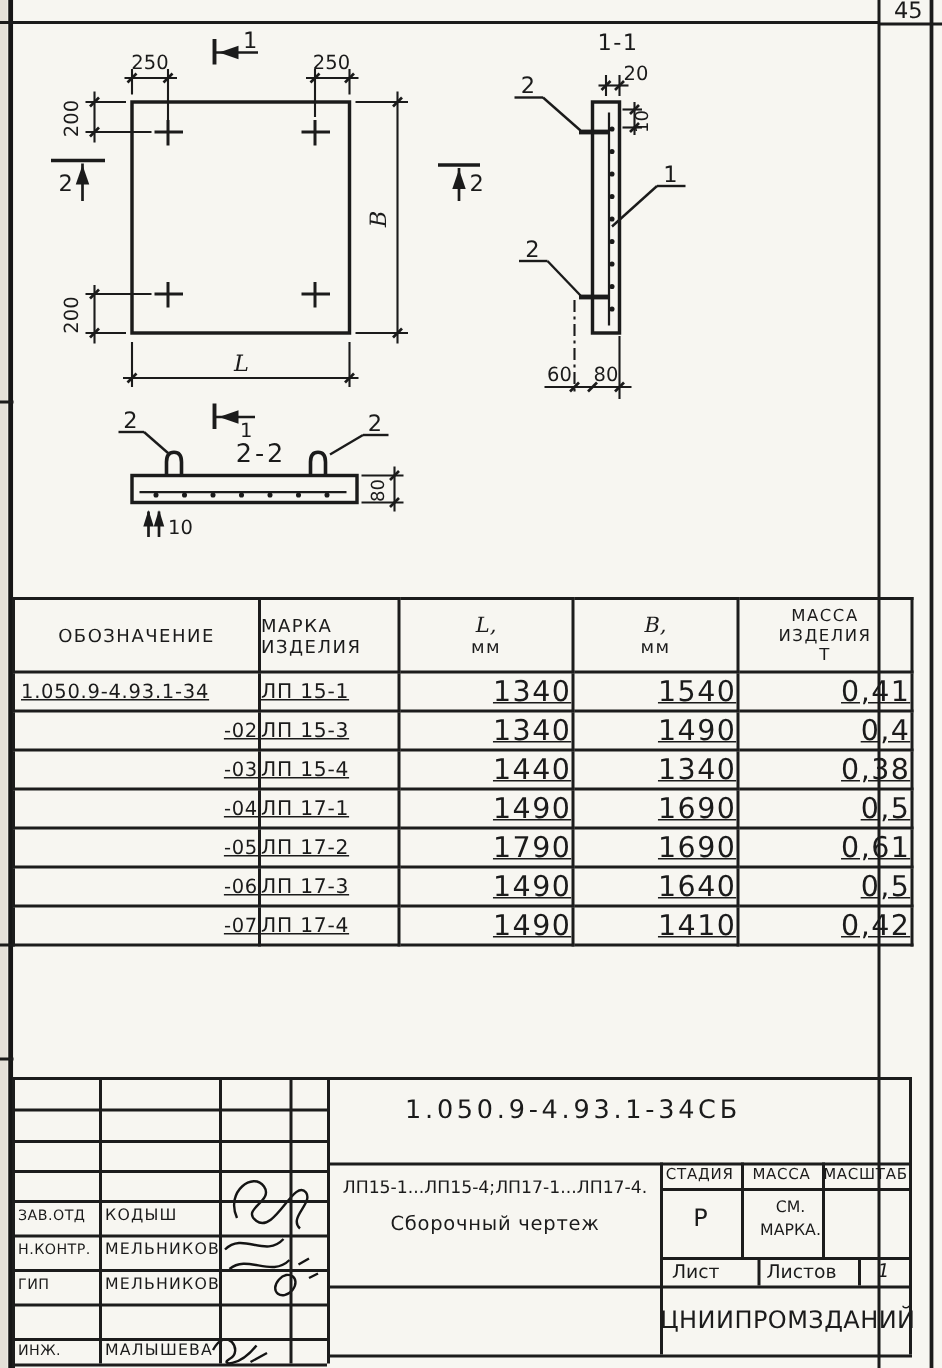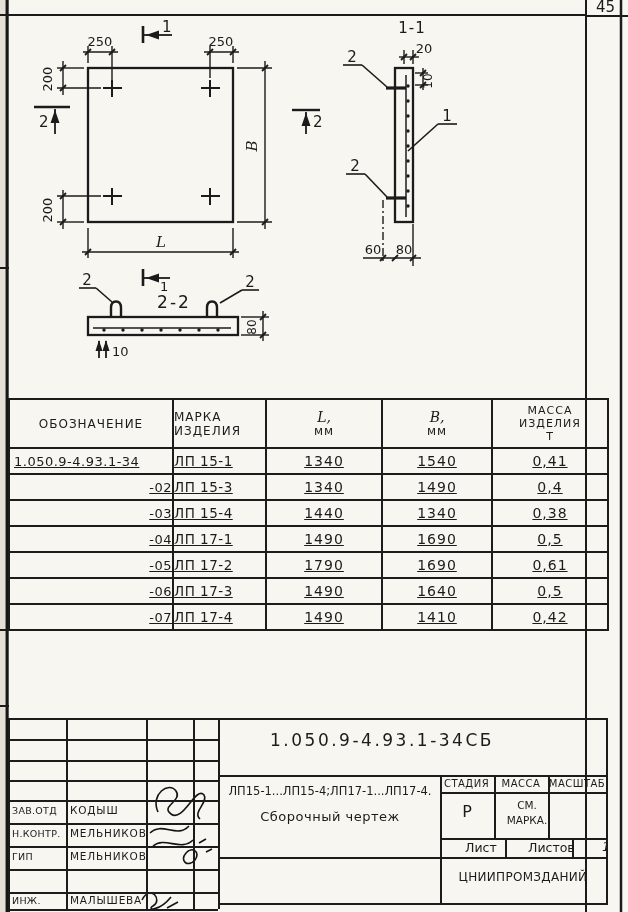--- a/index.html
+++ b/index.html
@@ -19,35 +19,35 @@
   }
   table.spec td{border:2px solid #1c1c1c;padding:0;vertical-align:middle;overflow:hidden;}
   table.spec tr.hdr td{height:47px;}
   table.spec tr.row td{height:24px;text-decoration:underline;}
   .hcell{font-size:12px;letter-spacing:1px;line-height:14px;text-align:center;}
   .hcell .ital{font-family:"DejaVu Serif",serif;font-style:italic;font-size:14px;letter-spacing:0;}
   .hleft{text-align:left;padding-left:10px;}
   td.des{font-size:13px;text-align:right;padding-right:24px;letter-spacing:.5px;}
   tr.r0 td.des{text-align:left;padding-left:4px;padding-right:0;}
   td.mark{font-size:13.5px;text-align:left;padding-left:8px;letter-spacing:.5px;}
-  td.num{font-size:14px;text-align:center;letter-spacing:1px;}
+  td.num{font-size:19px;text-align:right;letter-spacing:1px;}
 
   
   .tb{position:absolute;left:8px;top:718px;width:600px;height:194px;z-index:2;}
   .hl{position:absolute;height:2px;background:#1c1c1c;}
   .vl{position:absolute;width:2px;background:#1c1c1c;}
   .tb .txt{position:absolute;white-space:nowrap;}
   .doccode{left:210px;top:12px;width:328px;text-align:center;font-size:17px;letter-spacing:2.5px;}
   .ttl{left:214px;top:61px;width:216px;text-align:center;font-size:13px;line-height:25px;letter-spacing:.5px;}
   .ttl .l2{font-size:11.5px;letter-spacing:0;}
   .lbl{font-size:10px;letter-spacing:.5px;text-align:center;}
   .stageval{left:432px;top:84px;width:54px;text-align:center;font-size:16px;}
   .massval{left:486px;top:80px;width:66px;text-align:center;font-size:10.5px;line-height:15px;}
-  .sheetlbl{font-size:12.5px;margin-left:17px;}
-  .org{left:432px;top:152px;width:166px;text-align:center;font-size:12px;letter-spacing:.3px;}
+  .sheetlbl{font-size:12.5px;}
+  .org{left:432px;top:152px;width:166px;text-align:center;font-size:16px;letter-spacing:.3px;}
   .role{font-size:9.5px;letter-spacing:.3px;}
   .pname{font-size:10.5px;letter-spacing:.8px;}
 </style>
 </head>
 <body>
 
 <div class="sheet">
 
   <svg class="lines" width="628" height="912" viewBox="0 0 628 912">
     <g stroke="#1b1b1b" stroke-width="2" fill="none">

